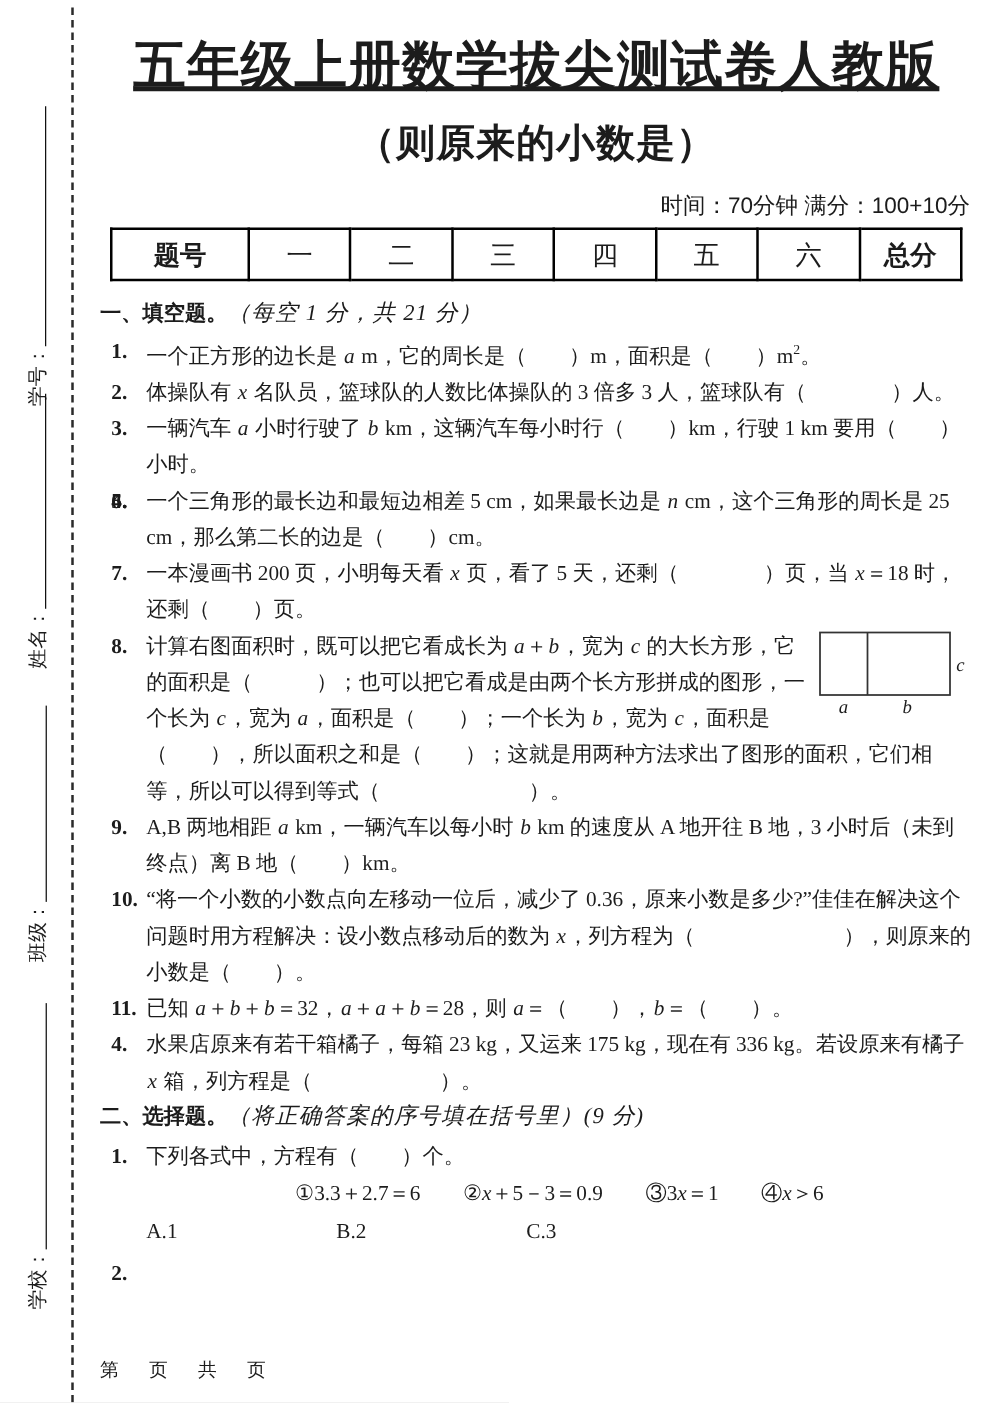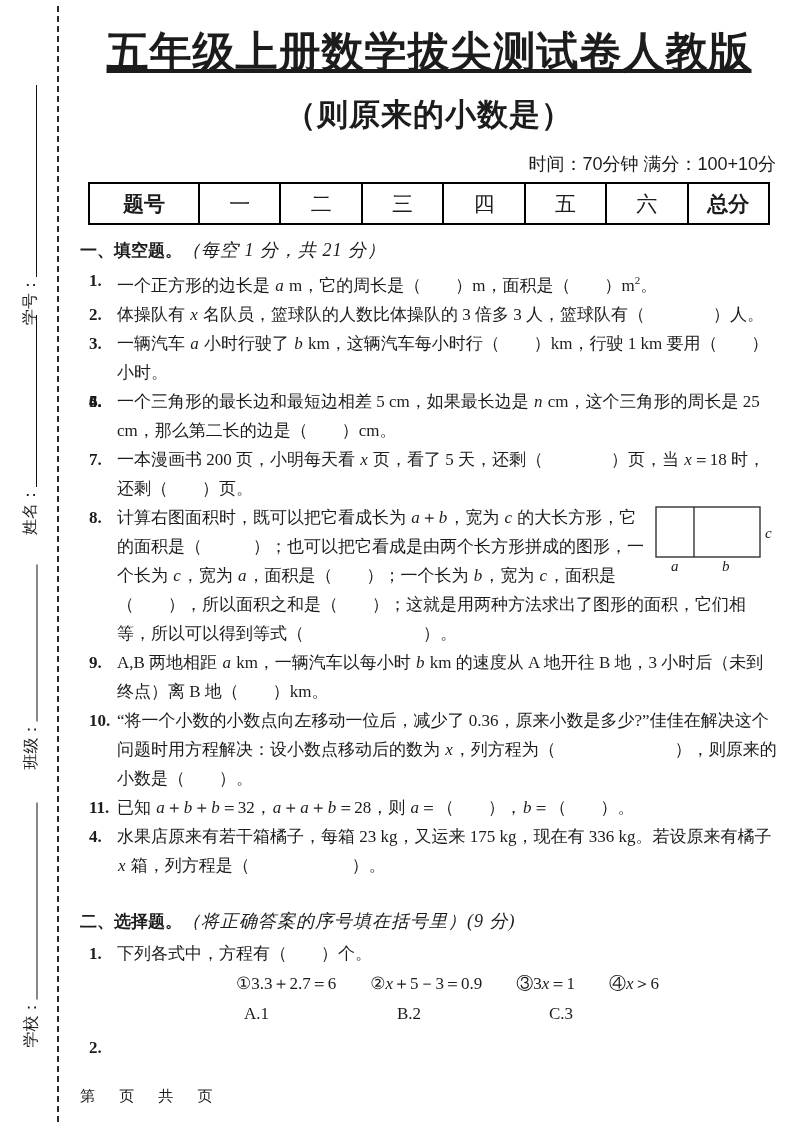--- a/index.html
+++ b/index.html
@@ -43,21 +43,21 @@
   .section-head { margin:12px 0 2px; font-size:17px; line-height:26px; }
   .section-title { font-weight:bold; font-family:"Liberation Sans","DejaVu Sans",sans-serif; }
   .section-note { font-size:18px; font-style:italic; letter-spacing:1px; }
   .q { position:relative; padding-left:37px; font-size:17px; line-height:29px; }
   .q-num { position:absolute; left:9px; font-weight:bold; }
   .q i { font-style:italic; padding:0 1px; }
   sup { font-size:11px; }
   .fig-q8 { float:right; width:124px; height:68px; margin:2px 0 2px 6px; }
   .eq-line { padding-left:37px; font-size:17px; line-height:31px;text-align:center; }
   .choices { display:flex; padding-left:37px; font-size:17px; line-height:30px; }
-  .choices span { width:152px;text-align:right; }
+  .choices span { width:152px; }
   svg text { font-family:"Liberation Serif","DejaVu Serif",serif; font-size:15px; fill:#1c1c1c; }
   svg text.var { font-style:italic; }
   svg .stroke { stroke:#333; stroke-width:1.4; fill:none; }
   .footer {
     position:absolute; left:80px; width:698px; bottom:16px;
     text-align:left; font-size:15px; letter-spacing:10px;
     font-family:"Liberation Sans","DejaVu Sans",sans-serif;
   }
 </style>
 </head>
@@ -128,21 +128,21 @@
         <text class="var" x="111" y="33">c</text>
       </svg>
       <span>计算右图面积时，既可以把它看成长为 <i>a</i>＋<i>b</i>，宽为 <i>c</i> 的大长方形，它的面积是（　　　）；也可以把它看成是由两个长方形拼成的图形，一个长为 <i>c</i>，宽为 <i>a</i>，面积是（　　）；一个长为 <i>b</i>，宽为 <i>c</i>，面积是（　　），所以面积之和是（　　）；这就是用两种方法求出了图形的面积，它们相等，所以可以得到等式（　　　　　　　）。</span>
     </div>
 
     <div class="q"><span class="q-num">9.</span><span>A,B 两地相距 <i>a</i> km，一辆汽车以每小时 <i>b</i> km 的速度从 A 地开往 B 地，3 小时后（未到终点）离 B 地（　　）km。</span></div>
     <div class="q"><span class="q-num">10.</span><span>“将一个小数的小数点向左移动一位后，减少了 0.36，原来小数是多少?”佳佳在解决这个问题时用方程解决：设小数点移动后的数为 <i>x</i>，列方程为（　　　　　　　），则原来的小数是（　　）。</span></div>
     <div class="q"><span class="q-num">11.</span><span>已知 <i>a</i>＋<i>b</i>＋<i>b</i>＝32，<i>a</i>＋<i>a</i>＋<i>b</i>＝28，则 <i>a</i>＝（　　），<i>b</i>＝（　　）。</span></div>
     <div class="q"><span class="q-num">4.</span><span>水果店原来有若干箱橘子，每箱 23 kg，又运来 175 kg，现在有 336 kg。若设原来有橘子 <i>x</i> 箱，列方程是（　　　　　　）。</span></div>
 
-    <div class="section-head" style="margin-top:28px;">
+    <div class="section-head" style="margin-top:0;">
       <span class="section-title">二、选择题。</span><span class="section-note">（将正确答案的序号填在括号里）(9 分)</span>
     </div>
 
     <div class="q" style="margin-top:4px;">
       <span class="q-num">1.</span>
       <span>下列各式中，方程有（　　）个。</span>
     </div>
     <div class="eq-line">①3.3＋2.7＝6　　②<i>x</i>＋5－3＝0.9　　③3<i>x</i>＝1　　④<i>x</i>＞6</div>
     <div class="choices">
       <span>A.1</span>

